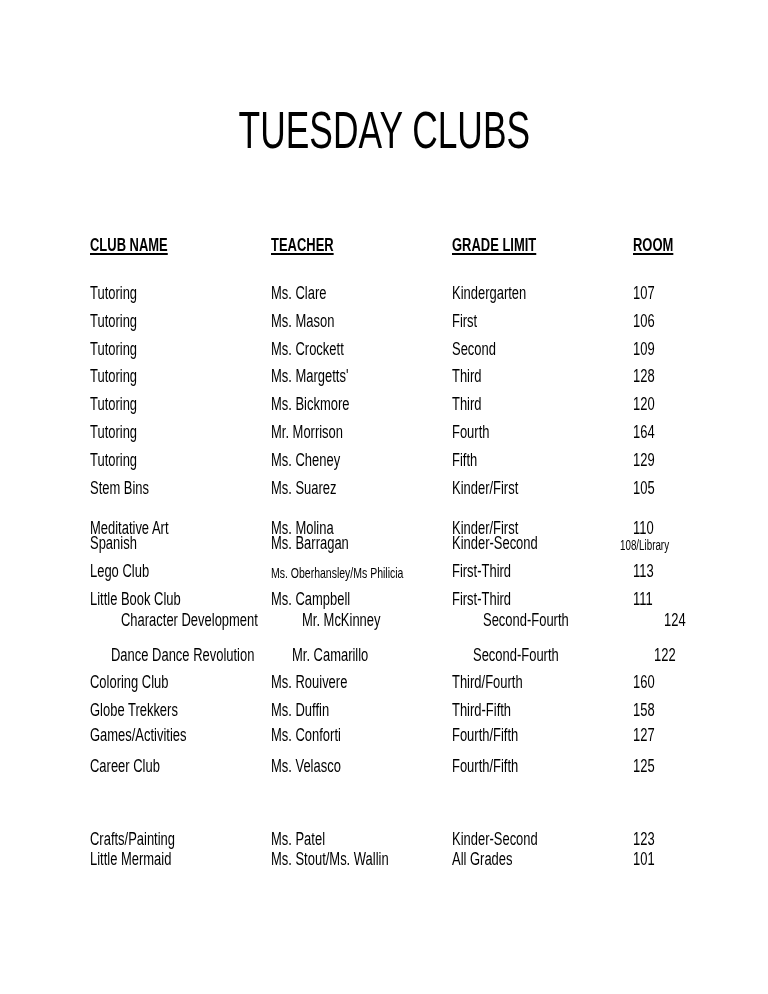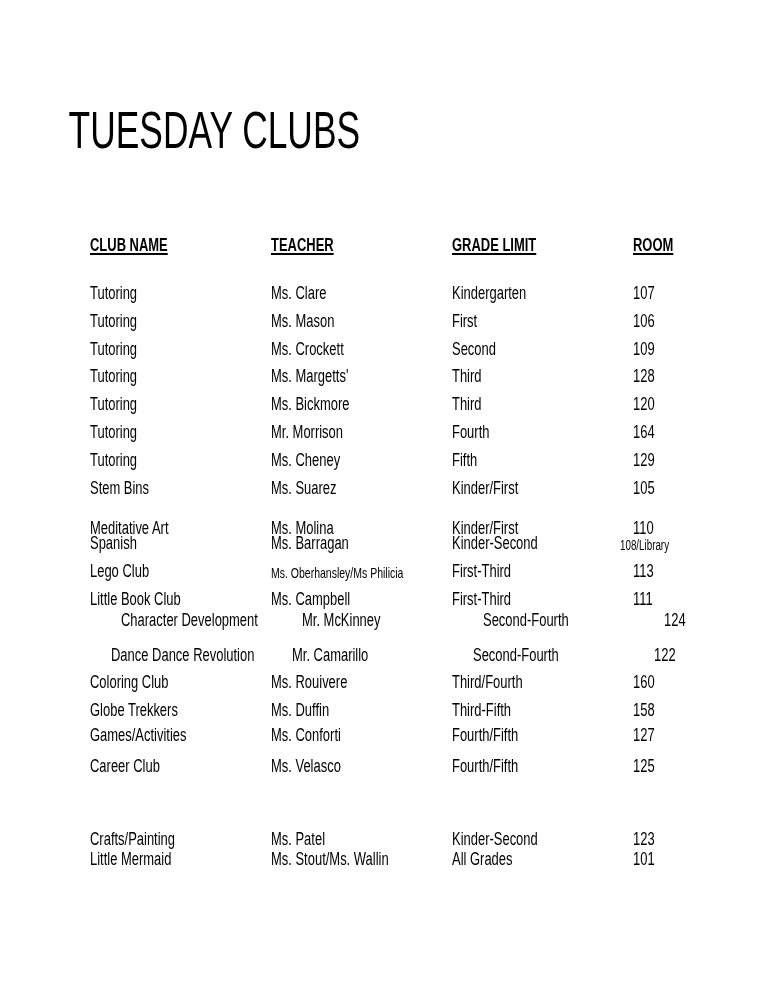--- a/index.html
+++ b/index.html
@@ -13,21 +13,21 @@
       position: relative;
       overflow: hidden;
       color: #000;
       font-family: "Liberation Sans", sans-serif;
     }
     .title {
       position: absolute;
       left: 0;
       top: 100px;
       width: 768px;
-      text-align: left;
+      text-align: center;
       font-size: 52px;
       line-height: 60px;
       letter-spacing: 0px;
     }
     .title span {
       display: inline-block;
       transform: scaleX(0.68);
       transform-origin: center;
     }
     .header-row, .row {

